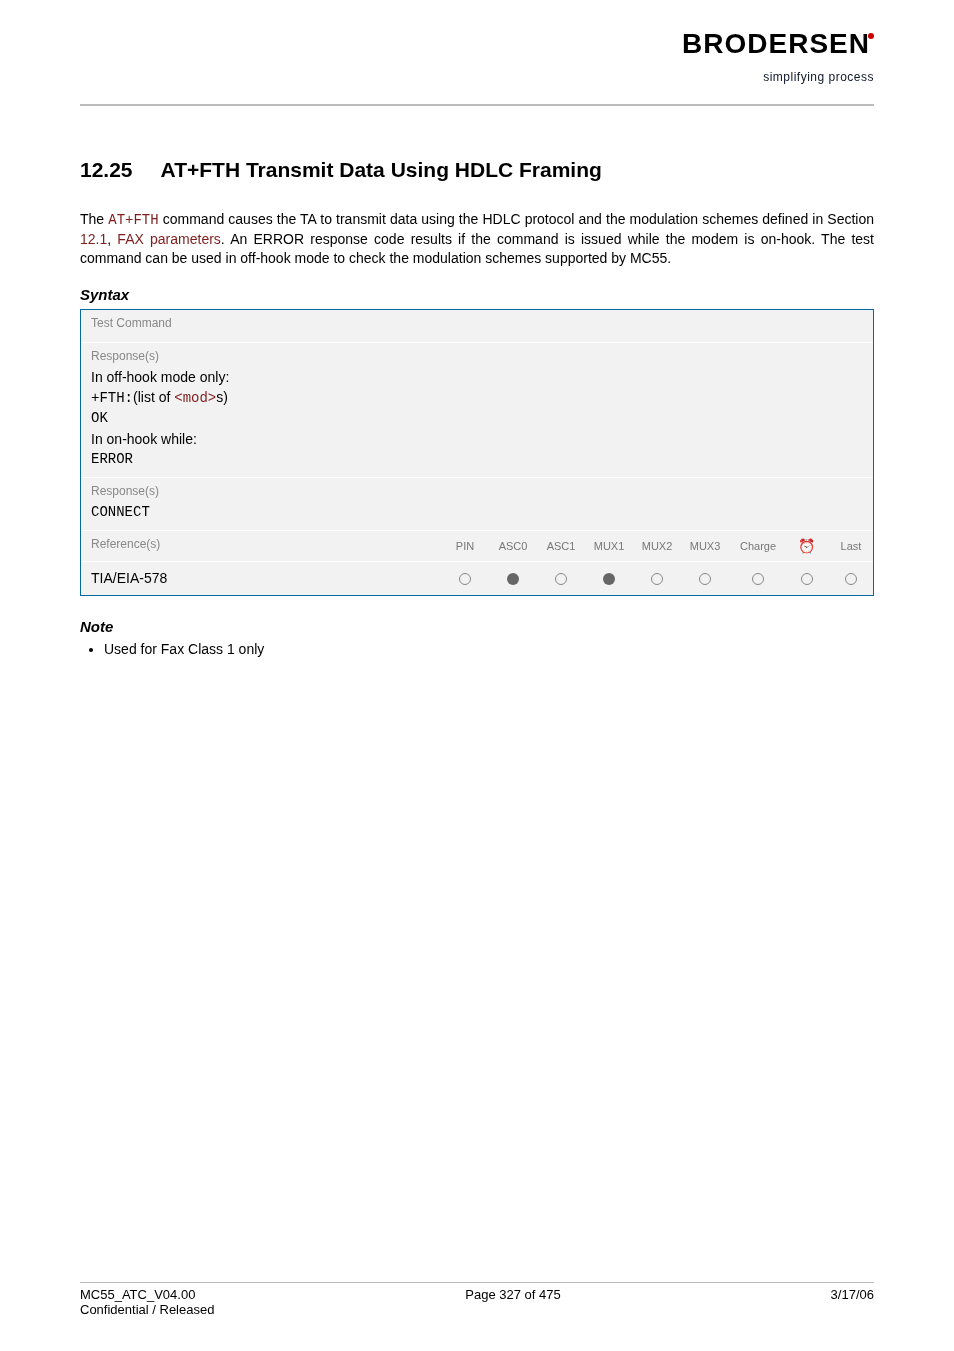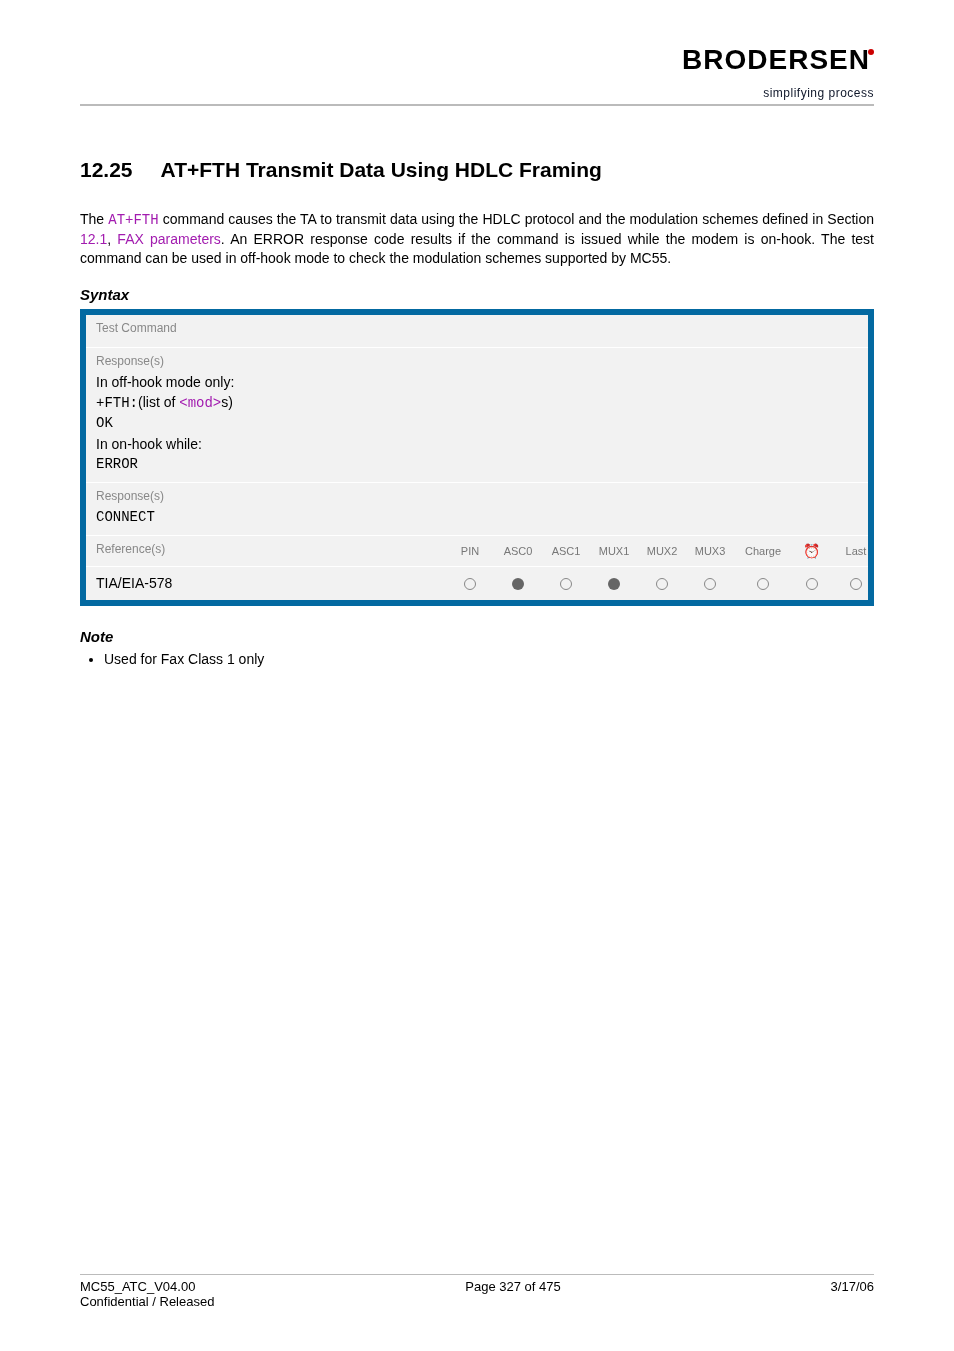--- a/index.html
+++ b/index.html
@@ -1,46 +1,46 @@
 <!DOCTYPE html>
 <html><head>
 <meta charset="utf-8">
 <style>
   * { box-sizing: border-box; margin: 0; padding: 0; }
   html, body { width: 954px; height: 1351px; background: #fff; font-family: Arial, Helvetica, sans-serif; color: #000; }
   .page { position: relative; width: 954px; height: 1351px; padding: 30px 80px 0 80px; }
   .header { position: relative; height: 70px; }
-  .logo-block { position: absolute; right: 0; top: 16px; text-align: right; }
+  .logo-block { position: absolute; right: 0; top: 0; text-align: right; }
   .logo-text { font-family: "Arial Black", Arial, sans-serif; font-weight: 900; font-size: 28px; letter-spacing: 1px; color: #000; line-height: 1; }
   .logo-dot { display:inline-block; width:6px; height:6px; background:#c00; border-radius:50%; position:relative; top:-14px; margin-left:-2px;}
   .logo-sub { font-size: 12px; color: #0f172a; margin-top: 12px; letter-spacing: 0.5px; }
   .rule-top { border: none; border-top: 2px solid #bbb; margin-top: 4px; }
   .content { padding-top: 52px; }
   h1.section-title { font-family: Arial, sans-serif; font-weight: bold; font-size: 21px; margin-bottom: 28px; }
   h1.section-title .num { display:inline-block; margin-right: 28px; }
   p.intro { font-size: 14px; line-height: 1.35; text-align: justify; margin-bottom: 18px; }
   .mono { font-family: "Courier New", monospace; font-size: 14px; }
-  .link { color: #a21caf; }
+  .link { color: #7f1d1d; }
   .syntax-label, .note-label { font-weight: bold; font-style: italic; font-size: 15px; margin-bottom: 6px; }
-  .box { background: #f2f2f2; border: 6px solid #0369a1; font-size: 13px; }
+  .box { background: #f2f2f2; border: 1px solid #0369a1; font-size: 13px; }
   .box .row { padding: 6px 10px 8px 10px; }
   .box .row + .row { border-top: 1px solid #fff; }
   .box .hdr { color: #888; font-size: 12px; margin-bottom: 4px; }
   .box .body-line { color: #000; font-size: 14px; line-height: 1.45; }
   .ref-row { display: flex; align-items: center; padding: 6px 10px; border-top: 1px solid #fff; }
   .ref-left { flex: 0 0 350px; }
   .ref-grid { flex: 1; display: grid; grid-template-columns: 48px 48px 48px 48px 48px 48px 58px 40px 48px; font-size: 11px; color:#555; text-align:center; align-items:center; }
   .ref-grid .col-h { color:#777; }
   .dot { width: 12px; height: 12px; border-radius: 50%; margin: 0 auto; }
   .dot.filled { background: #666; }
   .dot.open { background: transparent; border: 1.5px solid #888; }
   .alarm { font-size: 14px; color:#777; }
   .note-section { margin-top: 22px; }
   .note-list { list-style: disc; margin-left: 24px; font-size: 14px; margin-top:6px;}
-  .footer { position: absolute; left: 80px; right: 80px; bottom: 42px; }
+  .footer { position: absolute; left: 80px; right: 80px; bottom: 34px; }
   .rule-bot { border: none; border-top: 1.5px solid #bbb; margin-bottom: 4px; }
   .foot-line { display: flex; justify-content: space-between; font-size: 13px; }
   .foot-sub { font-size: 13px; }
 </style>
 </head>
 <body>
 
 <div class="page">
 
   <div class="header">

